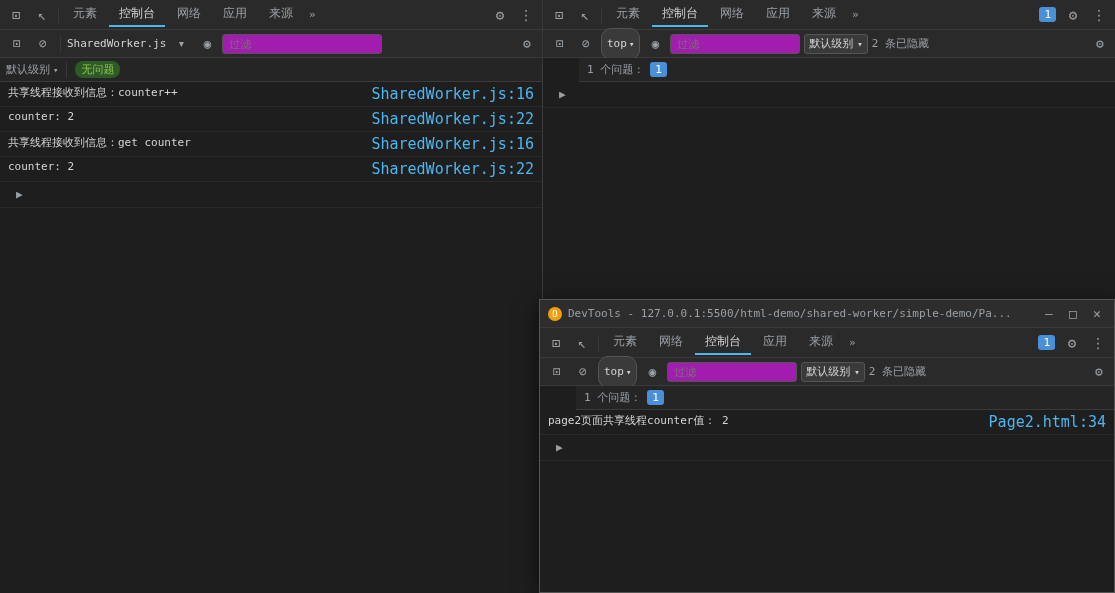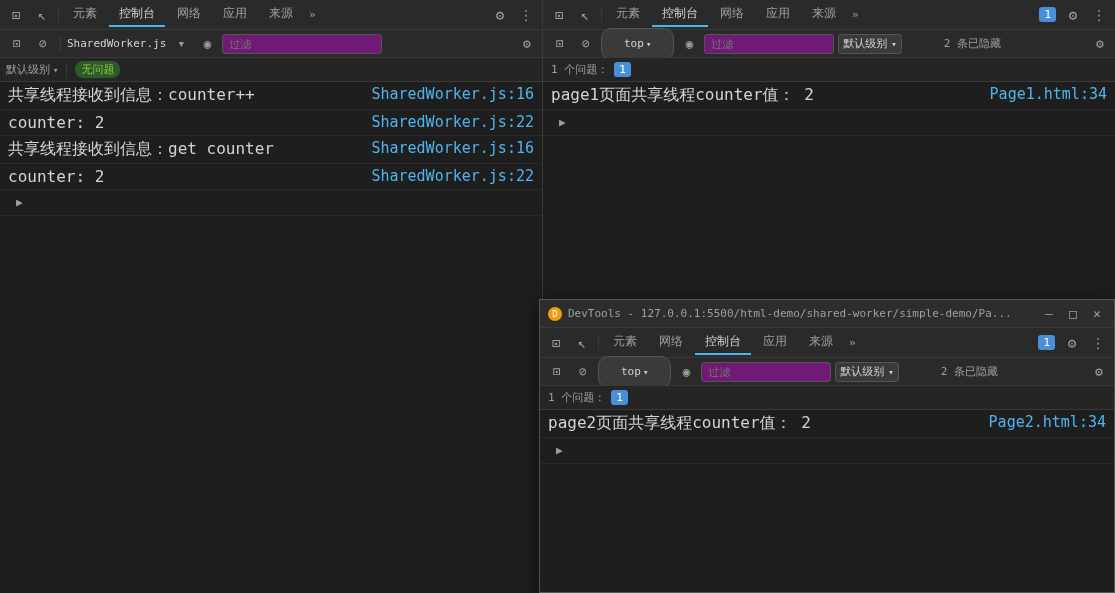--- a/index.html
+++ b/index.html
@@ -110,21 +110,21 @@
       display: flex;
       align-items: center;
       justify-content: center;
       color: #9aa0a6;
       cursor: pointer;
       border-radius: 3px;
       font-size: 13px;
     }
 
     .filter-input {
-      background: #701a75;
+      background: #a21caf;
       border: 1px solid #555;
       color: #d4d4d4;
       padding: 2px 6px;
       border-radius: 3px;
       font-size: 11px;
       height: 20px;
       width: 160px;
     }
 
     .filter-input-wide {
@@ -145,32 +145,31 @@
       gap: 4px;
     }
 
     .toolbar-dropdown {
       display: flex;
       align-items: center;
       gap: 2px;
       background: #3a3a3a;
       border: 1px solid #555;
       border-radius: 10px;
-      padding: 1px 22px;
+      padding: 1px 5px;
       height: 32px;
       cursor: pointer;
       font-size: 11px;
       color: #d4d4d4;
     }
 
     .hidden-count {
       color: #9aa0a6;
       font-size: 11px;
       white-space: nowrap;
-      margin-left: 38px;
     }
 
     .toolbar-gear {
       margin-left: auto;
     }
 
     
     .filter-bar {
       display: flex;
       align-items: center;
@@ -201,20 +200,21 @@
     .issues-count {
       display: flex;
       align-items: center;
       height: 24px;
       background: #252526;
       border-bottom: 1px solid #3a3a3a;
       padding: 0 8px;
       gap: 6px;
       font-size: 11px;
       color: #9aa0a6;
+      margin-left: 36px;
     }
 
     .issue-badge {
       background: #4a90d9;
       color: white;
       border-radius: 3px;
       padding: 1px 5px;
       font-size: 11px;
     }
 
@@ -229,21 +229,21 @@
       display: flex;
       align-items: flex-start;
       padding: 3px 8px;
       border-bottom: 1px solid #2a2a2a;
       min-height: 20px;
     }
 
     .console-message {
       flex: 1;
       color: #d4d4d4;
-      font-size: 16px;
+      font-size: 11px;
     }
 
     .console-link {
       color: #4db6f0;
       text-decoration: none;
       font-size: 15px;
       white-space: nowrap;
       margin-left: 8px;
       cursor: pointer;
     }
@@ -444,24 +444,20 @@
       <span class="hidden-count">2 条已隐藏</span>
       <div class="gear-icon-sm toolbar-gear">⚙</div>
     </div>
 
     <div class="issues-count">
       <span>1 个问题：</span>
       <div class="issue-badge">1</div>
     </div>
 
     <div class="console-content">
-      <div class="console-row">
-        <span class="console-message">page1页面共享线程counter值：  2</span>
-        <a class="console-link">Page1.html:34</a>
-      </div>
       <div class="console-row" style="padding: 4px 8px;">
         <span class="expand-arrow">▶</span>
       </div>
     </div>
   </div>
 
   <div class="overlay-window">
 
     <div class="window-titlebar">
       <div class="window-favicon">

